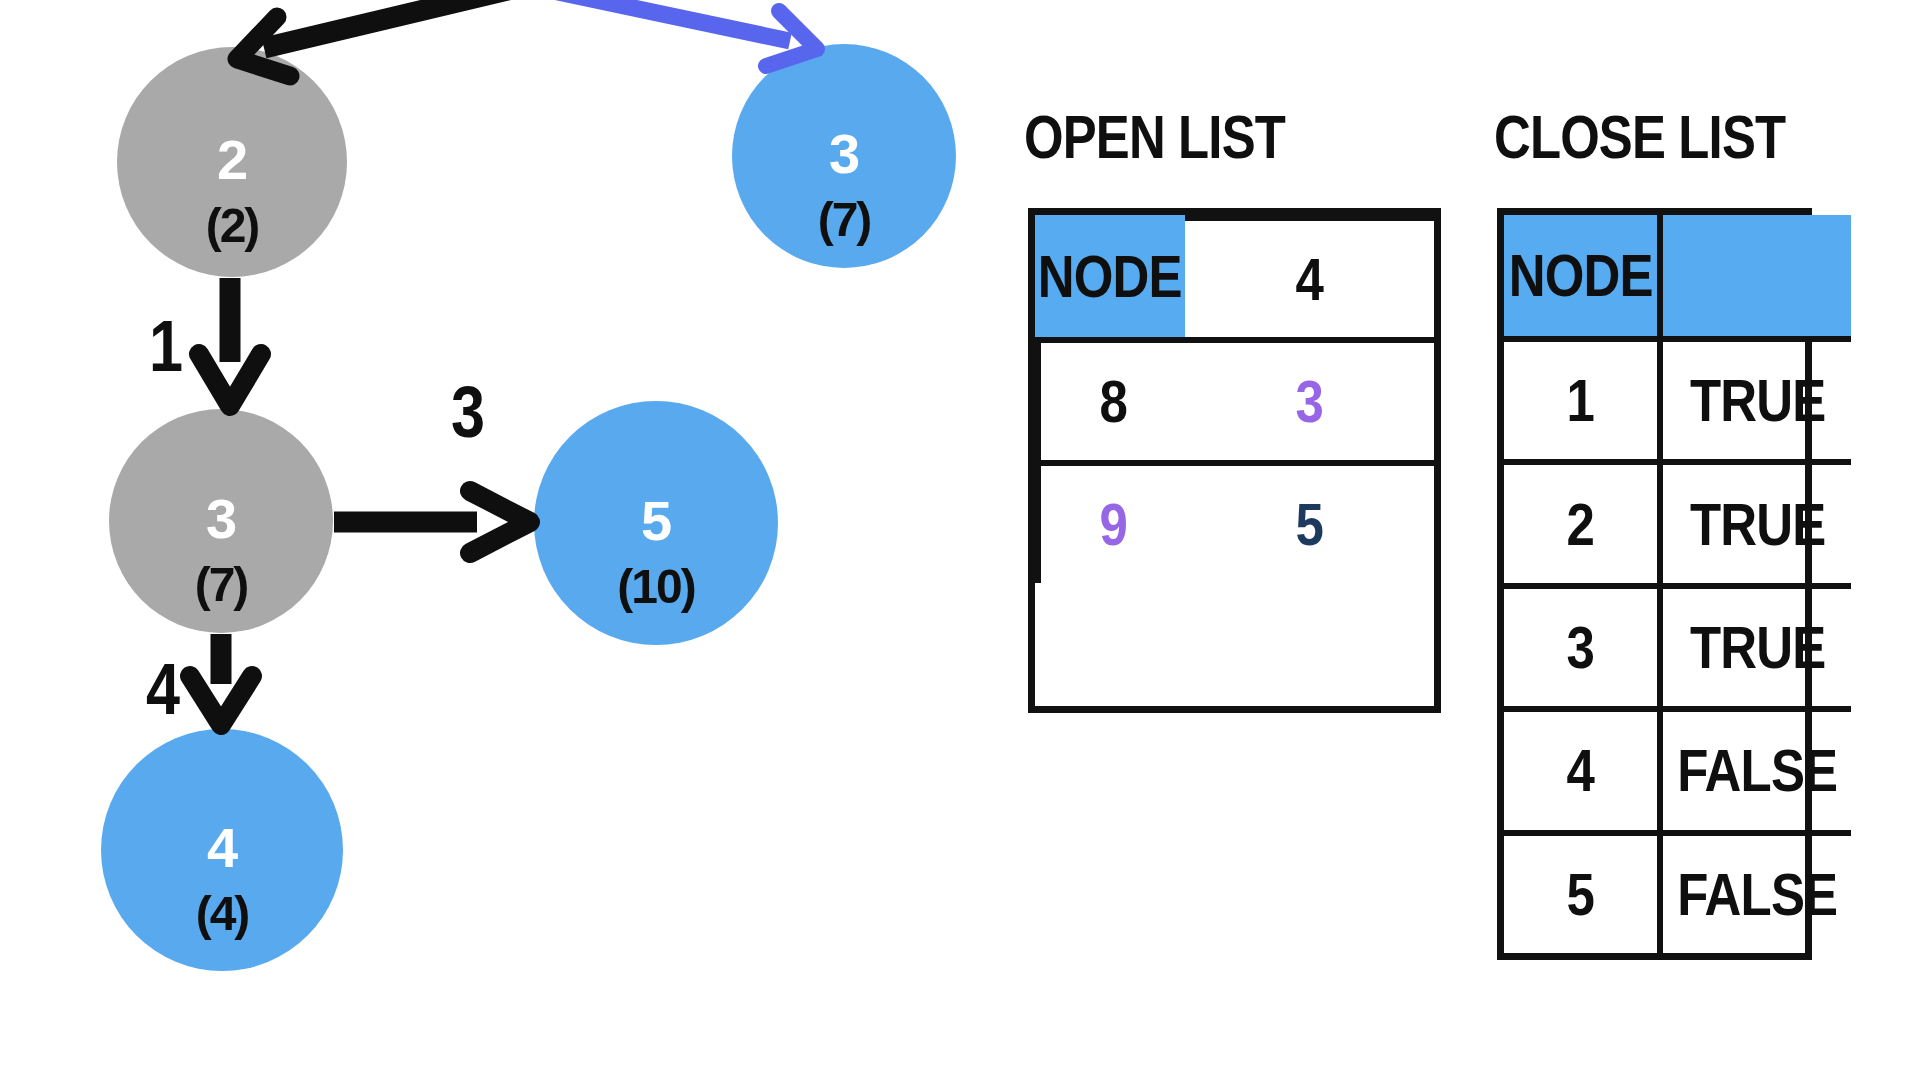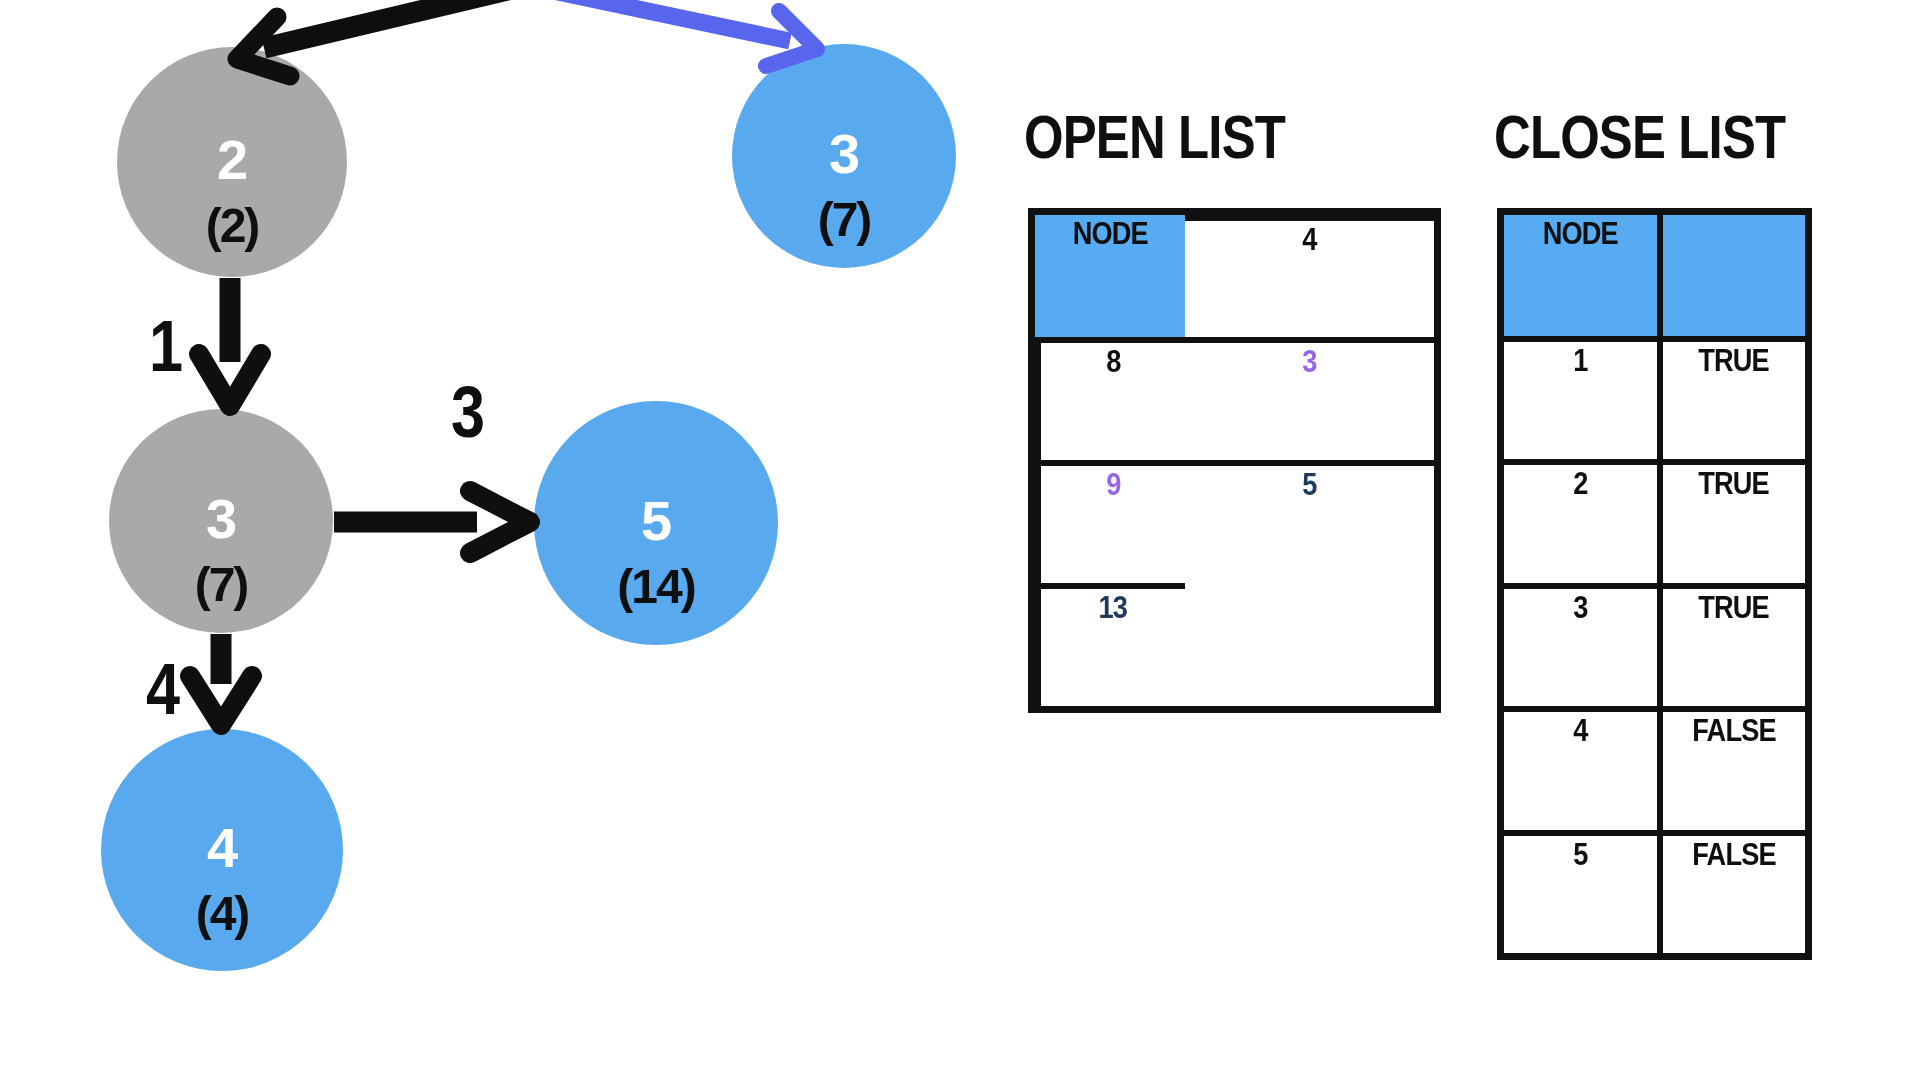--- a/index.html
+++ b/index.html
@@ -34,23 +34,23 @@
   .ttl{
     position:absolute;z-index:4;font-size:62px;line-height:1;
     letter-spacing:-1px;transform:scaleX(.82);transform-origin:left top;
     color:#0f0f0f;white-space:nowrap;
   }
   .tbl{
     position:absolute;z-index:4;display:grid;
     border:7px solid #111;box-sizing:border-box;background:#fff;
   }
   .tbl .cell{
-    display:flex;justify-content:center;
+    display:flex;align-items:center;justify-content:center;
     border-top:6px solid #111;border-left:6px solid #111;
-    font-size:32px;letter-spacing:-1px;
+    font-size:60px;letter-spacing:-1px;
   }
   .tbl .cell.r0{border-top:none;}
   .tbl .cell.c0{border-left:none;}
   .tbl .cell.hdr{background:#57abf0;}
   .tbl .cell span{display:inline-block;transform:scaleX(.85);}
   #open-table{
     left:1028px;top:208px;width:413px;height:505px;
     grid-template-columns:150px 1fr;
     grid-template-rows:122px 1fr 1fr 1fr;
   }
@@ -78,21 +78,21 @@
     <div class="ncost">(7)</div>
   </div>
 
   <div class="node gray" style="left:109px;top:409px;width:224px;height:224px">
     <div class="nnum">3</div>
     <div class="ncost">(7)</div>
   </div>
 
   <div class="node blue" style="left:534px;top:401px;width:244px;height:244px">
     <div class="nnum">5</div>
-    <div class="ncost">(14)</div>
+    <div class="ncost">(10)</div>
   </div>
 
   <div class="node blue" style="left:101px;top:729px;width:242px;height:242px">
     <div class="nnum">4</div>
     <div class="ncost">(4)</div>
   </div>
 
   <svg class="edges" width="1920" height="1080" viewBox="0 0 1920 1080">
 
     <g>
@@ -143,23 +143,20 @@
   <div class="cell c0 t-purple">
     <span>3</span>
     </div>
   <div class="cell t-purple">
     <span>9</span>
     </div>
 
   <div class="cell c0 t-navy">
     <span>5</span>
     </div>
-  <div class="cell t-navy">
-    <span>13</span>
-    </div>
 </div>
 
 <div class="ttl" style="left:1494px;top:106px">CLOSE LIST</div>
 
 <div class="tbl" id="close-table">
   <div class="cell hdr r0 c0">
     <span>NODE</span>
     </div>
   <div class="cell hdr r0">
     <span></span>

